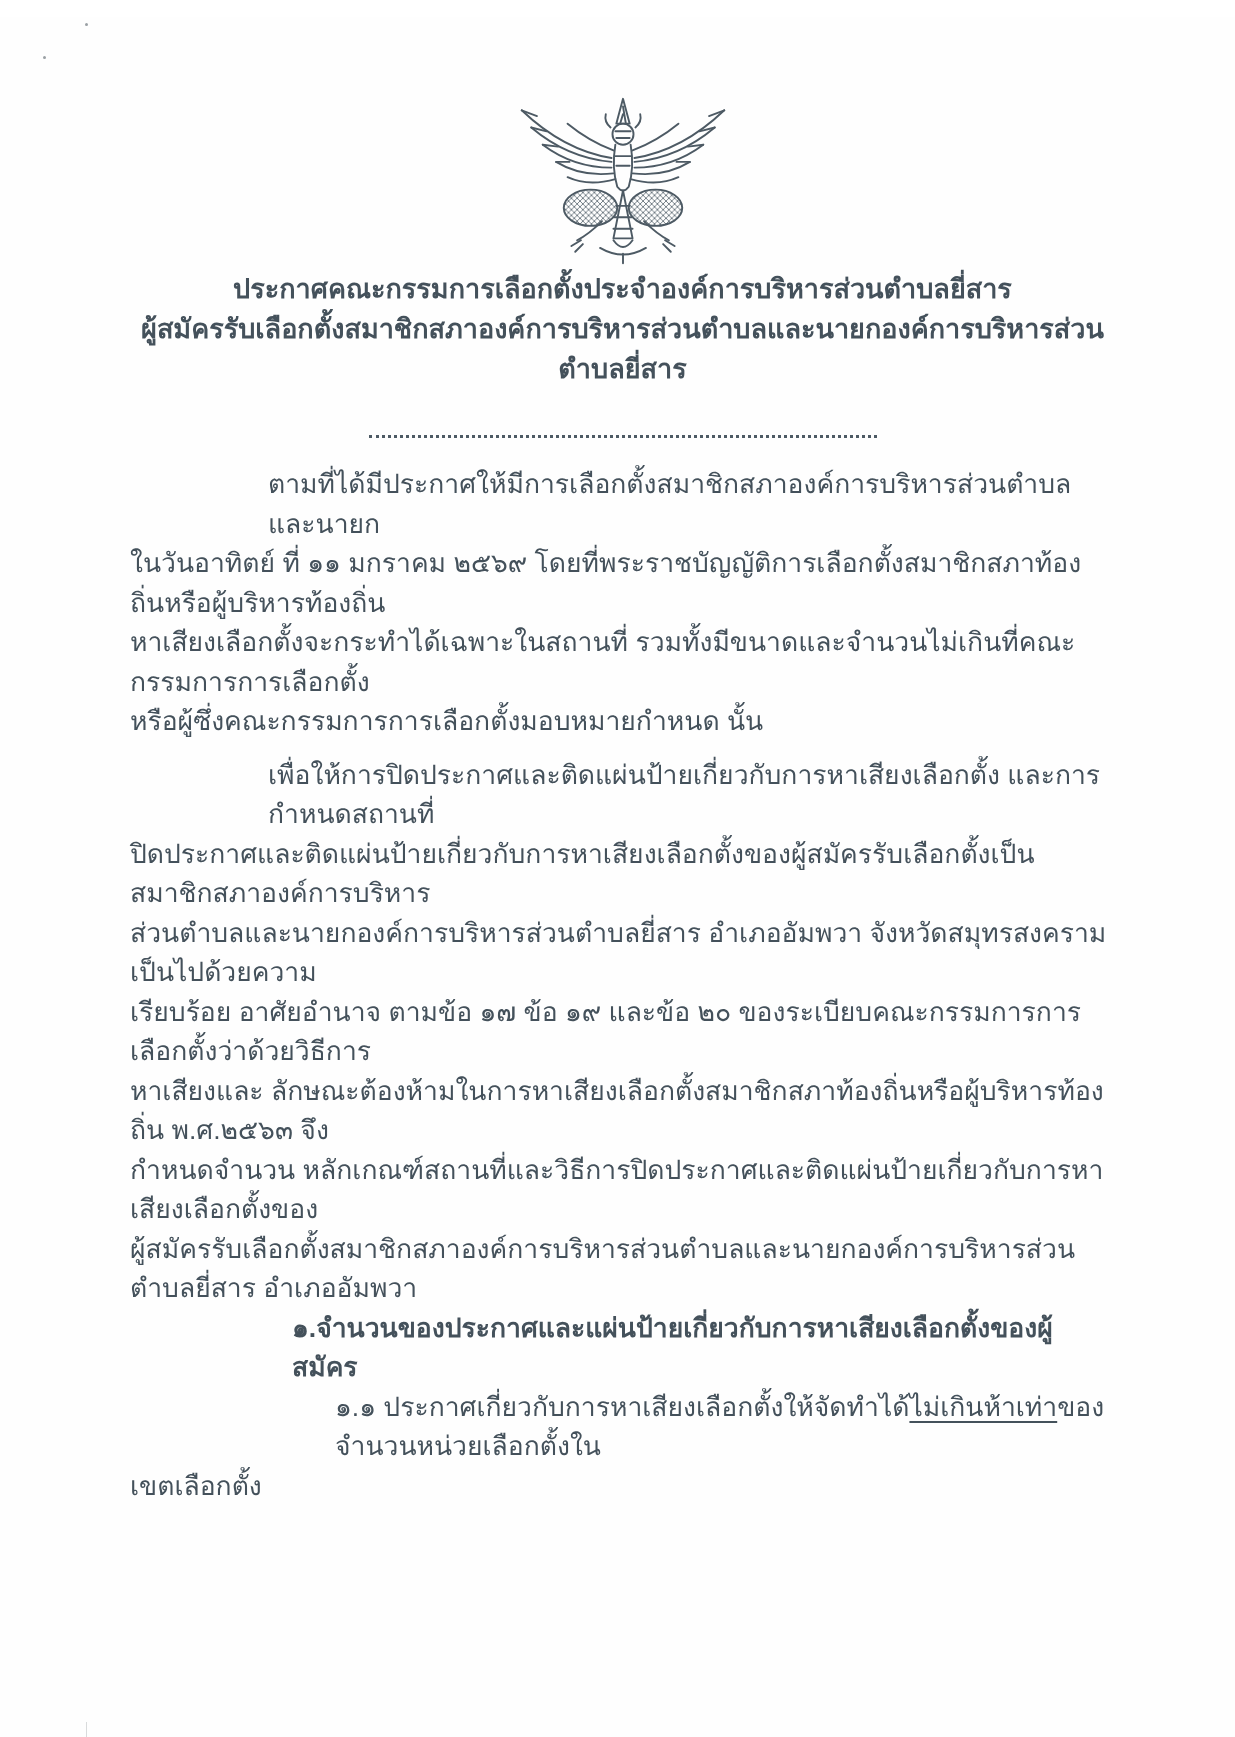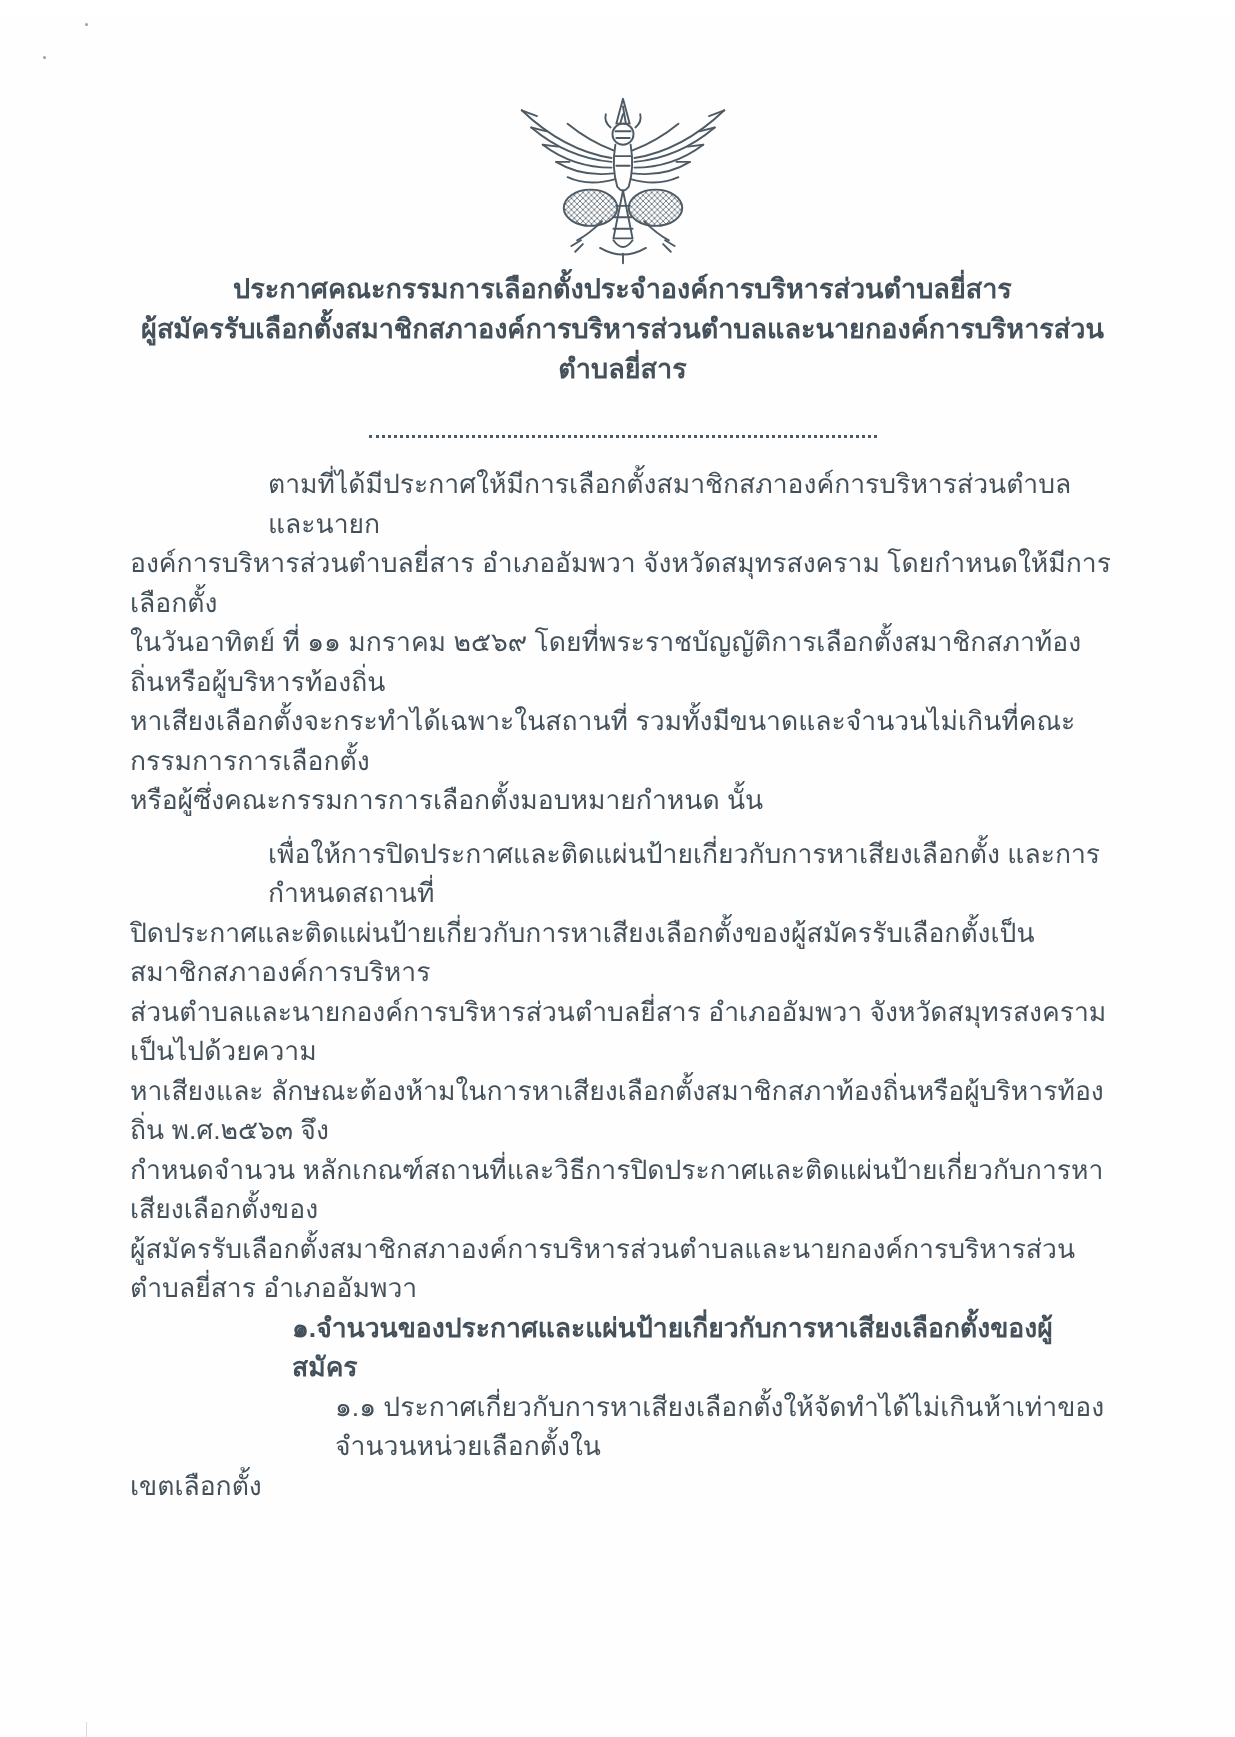--- a/index.html
+++ b/index.html
@@ -40,20 +40,21 @@
   .body-block { margin-top: 27px; font-size: 26.5px; }
   .bline {
     line-height: 39.5px;
     white-space: pre-wrap;
   }
   .ind-para { padding-left: 138px; }
   .ind-head { padding-left: 162px; font-weight: 700; }
   .ind-sub  { padding-left: 205px; }
   .gap      { margin-top: 14px; }
   .ul {
+    text-decoration: underline;
     text-decoration-thickness: 1.5px;
     text-underline-offset: 5px;
     text-align: center;
   }
   .speck {
     position: absolute;
     width: 3px; height: 3px;
     background: #9aa0a4;
     border-radius: 50%;
   }
@@ -136,27 +137,27 @@
 
     <div class="title-block">
       <div class="title-line">ประกาศคณะกรรมการเลือกตั้งประจำองค์การบริหารส่วนตำบลยี่สาร</div>
       <div class="title-line">ผู้สมัครรับเลือกตั้งสมาชิกสภาองค์การบริหารส่วนตำบลและนายกองค์การบริหารส่วนตำบลยี่สาร</div>
     </div>
 
     <div class="dotted-divider"></div>
 
     <div class="body-block">
         <div class="bline ind-para">ตามที่ได้มีประกาศให้มีการเลือกตั้งสมาชิกสภาองค์การบริหารส่วนตำบลและนายก</div>
-        <div class="bline flush">องค์การบริหารส่วนตำบลยี่สาร อำเภออัมพวา จังหวัดสมุทรสงคราม โดยกำหนดให้มีการเลือกตั้ง</div>
         <div class="bline flush">ในวันอาทิตย์ ที่ ๑๑ มกราคม ๒๕๖๙ โดยที่พระราชบัญญัติการเลือกตั้งสมาชิกสภาท้องถิ่นหรือผู้บริหารท้องถิ่น</div>
         <div class="bline flush">หาเสียงเลือกตั้งจะกระทำได้เฉพาะในสถานที่ รวมทั้งมีขนาดและจำนวนไม่เกินที่คณะกรรมการการเลือกตั้ง</div>
         <div class="bline flush">หรือผู้ซึ่งคณะกรรมการการเลือกตั้งมอบหมายกำหนด นั้น</div>
         <div class="bline ind-para gap">เพื่อให้การปิดประกาศและติดแผ่นป้ายเกี่ยวกับการหาเสียงเลือกตั้ง และการกำหนดสถานที่</div>
         <div class="bline flush">ปิดประกาศและติดแผ่นป้ายเกี่ยวกับการหาเสียงเลือกตั้งของผู้สมัครรับเลือกตั้งเป็นสมาชิกสภาองค์การบริหาร</div>
         <div class="bline flush">ส่วนตำบลและนายกองค์การบริหารส่วนตำบลยี่สาร อำเภออัมพวา จังหวัดสมุทรสงคราม เป็นไปด้วยความ</div>
+        <div class="bline flush">เรียบร้อย อาศัยอำนาจ ตามข้อ ๑๗ ข้อ ๑๙ และข้อ ๒๐ ของระเบียบคณะกรรมการการเลือกตั้งว่าด้วยวิธีการ</div>
         <div class="bline flush">หาเสียงและ ลักษณะต้องห้ามในการหาเสียงเลือกตั้งสมาชิกสภาท้องถิ่นหรือผู้บริหารท้องถิ่น พ.ศ.๒๕๖๓ จึง</div>
         <div class="bline flush">กำหนดจำนวน หลักเกณฑ์สถานที่และวิธีการปิดประกาศและติดแผ่นป้ายเกี่ยวกับการหาเสียงเลือกตั้งของ</div>
         <div class="bline flush">ผู้สมัครรับเลือกตั้งสมาชิกสภาองค์การบริหารส่วนตำบลและนายกองค์การบริหารส่วนตำบลยี่สาร อำเภออัมพวา</div>
         <div class="bline ind-head">๑.จำนวนของประกาศและแผ่นป้ายเกี่ยวกับการหาเสียงเลือกตั้งของผู้สมัคร</div>
         <div class="bline ind-sub">๑.๑ ประกาศเกี่ยวกับการหาเสียงเลือกตั้งให้จัดทำได้<span class="ul">ไม่เกินห้าเท่า</span>ของจำนวนหน่วยเลือกตั้งใน</div>
         <div class="bline flush">เขตเลือกตั้ง</div>
       </div>
 
   </div>
 

